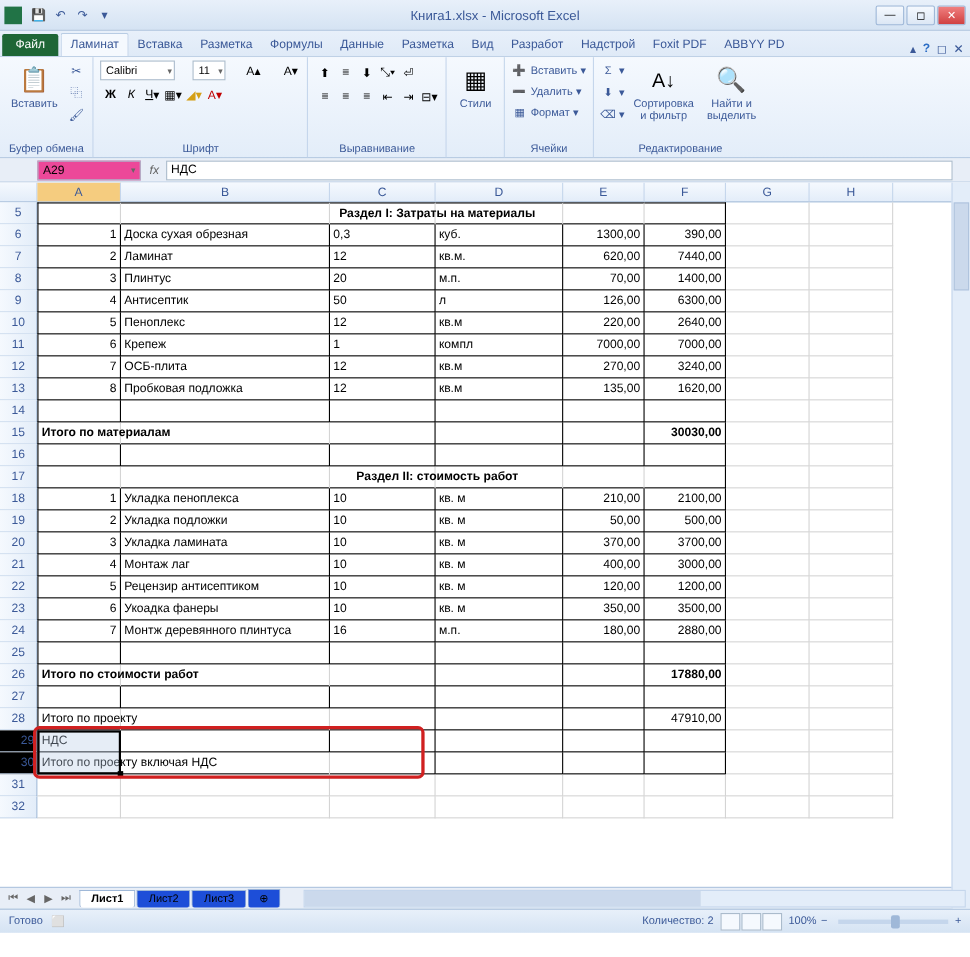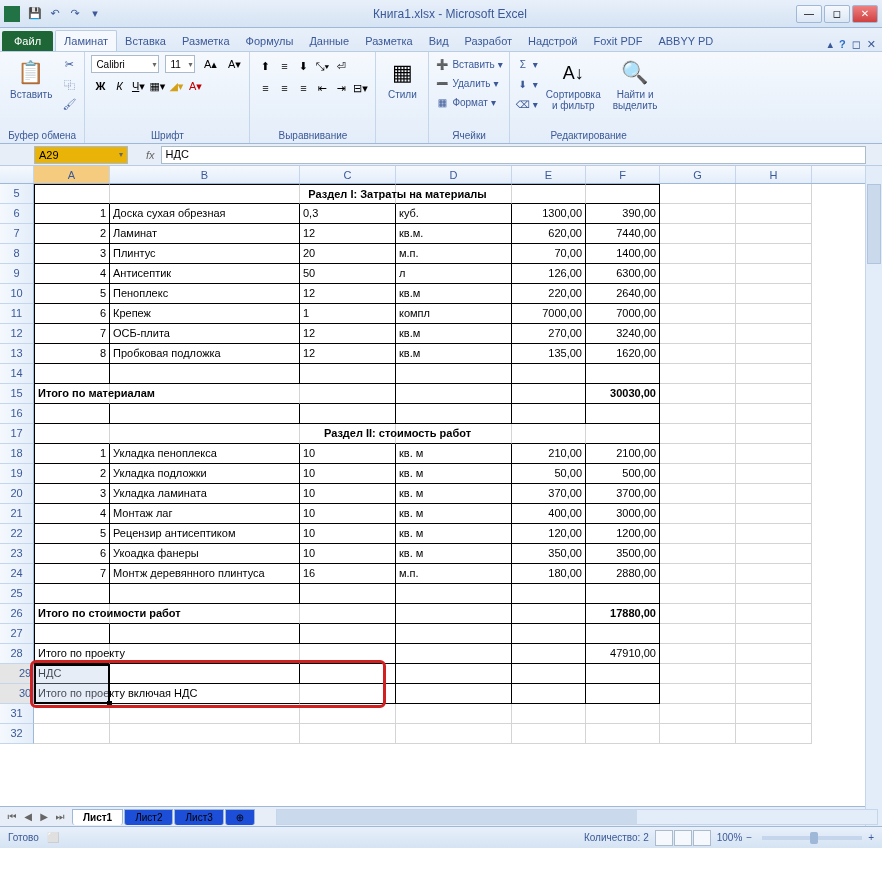--- a/index.html
+++ b/index.html
@@ -26,48 +26,48 @@
 
 .ribbon { height: 92px; background: linear-gradient(#f5f9fe,#e3edf9); border-bottom: 1px solid #9fb8d8; display: flex; }
 .ribbon-group { border-right: 1px solid #c5d6ec; padding: 3px 6px 2px; display: flex; flex-direction: column; }
 .ribbon-group .group-body { flex: 1; display: flex; align-items: flex-start; gap: 4px; }
 .ribbon-group .group-label { text-align: center; font-size: 10px; color: #3b5998; padding-top: 2px; }
 .big-btn { display: flex; flex-direction: column; align-items: center; justify-content: center; padding: 2px 4px; min-width: 40px; }
 .big-btn .bicon { width: 32px; height: 32px; display: flex; align-items: center; justify-content: center; font-size: 22px; }
 .big-btn .blabel { font-size: 10px; color: #3b5998; text-align: center; line-height: 1.1; }
 .small-btns { display: flex; flex-direction: column; gap: 2px; }
 .small-btn { width: 18px; height: 18px; display: flex; align-items: center; justify-content: center; font-size: 11px; color: #3b5998; }
-.font-row { display: flex; gap: 6px; align-items: center; }
+.font-row { display: flex; gap: 16px; align-items: center; }
 .font-name { width: 68px; height: 20px; border: 1px solid #abc; background: #fff; font-size: 11px; padding: 1px 3px; }
 .font-size { width: 30px; height: 20px; border: 1px solid #abc; background: #fff; font-size: 11px; padding: 1px 3px; text-align: center; }
 .btn-row { display: flex; gap: 1px; margin-top: 2px; }
 .rbtn { min-width: 18px; height: 18px; display: flex; align-items: center; justify-content: center; border: 1px solid transparent; font-size: 11px; }
 .combo { height: 18px; border: 1px solid #abc; background: #fff; font-size: 10px; padding: 0 14px 0 4px; display: flex; align-items: center; position: relative; }
 .combo::after { content: "▾"; position: absolute; right: 2px; font-size: 8px; color: #666; }
 .menu-item { display: flex; align-items: center; gap: 3px; font-size: 10px; color: #3b5998; height: 18px; }
 .menu-item .micon { width: 14px; height: 14px; display: flex; align-items: center; justify-content: center; font-size: 10px; }
 
 
 .formula-bar { height: 22px; background: #e8eef7; display: flex; align-items: center; border-bottom: 1px solid #b8cce4; }
-.name-box { width: 94px; height: 18px; border: 1px solid #abc; background: #eab308; margin: 0 18px 0 34px; padding: 1px 4px; font-size: 11px; display: flex; align-items: center; }
+.name-box { width: 94px; height: 18px; border: 1px solid #abc; background: #ec4899; margin: 0 8px 0 34px; padding: 1px 4px; font-size: 11px; display: flex; align-items: center; }
 .name-box::after { content: "▾"; margin-left: auto; font-size: 8px; color: #666; }
 .fx-area { display: flex; align-items: center; gap: 6px; flex: 1; }
 .fx-label { font-style: italic; color: #666; font-size: 11px; }
 .fx-input { flex: 1; height: 18px; border: 1px solid #abc; background: #fff; padding: 1px 4px; font-size: 11px; margin-right: 16px; }
 
 
 .grid-wrap { position: relative; height: 640px; overflow: hidden; background: #fff; }
 .col-headers { display: flex; height: 18px; background: linear-gradient(#f5f9fe,#e3edf9); border-bottom: 1px solid #9fb8d8; }
 .col-headers .corner { width: 34px; border-right: 1px solid #c5d6ec; }
 .col-headers .ch { border-right: 1px solid #c5d6ec; text-align: center; font-size: 11px; color: #3b5998; line-height: 18px; }
 .col-headers .ch.sel { background: #f5cc7f; }
 .rows { }
 .row { display: flex; height: 20px; }
 .row-header { width: 34px; background: linear-gradient(90deg,#f5f9fe,#e3edf9); border-right: 1px solid #9fb8d8; border-bottom: 1px solid #c5d6ec; text-align: center; font-size: 11px; color: #3b5998; line-height: 19px; }
-.row-header.sel { background: #e5e5e5; padding-left: 17px; }
+.row-header.sel { background: #000000; padding-left: 17px; }
 .cell { border-right: 1px solid #d4d4d4; border-bottom: 1px solid #d4d4d4; font-size: 11px; padding: 1px 3px; line-height: 17px; overflow: visible; white-space: nowrap; }
 .cell.br { border-right: 1px solid #000; }
 .cell.bb { border-bottom: 1px solid #000; }
 .cell.bt { border-top: 1px solid #000; }
 .cell.bl { border-left: 1px solid #000; }
 .cell.num { text-align: right; }
 .cell.ctr { text-align: left; }
 .cell.bold { font-weight: bold; }
 .cell.section { text-align: center; font-weight: bold; }
 .wA { width: 76px; } .wB { width: 190px; } .wC { width: 96px; } .wD { width: 116px; } .wE { width: 74px; } .wF { width: 74px; } .wG { width: 76px; } .wH { width: 76px; }

